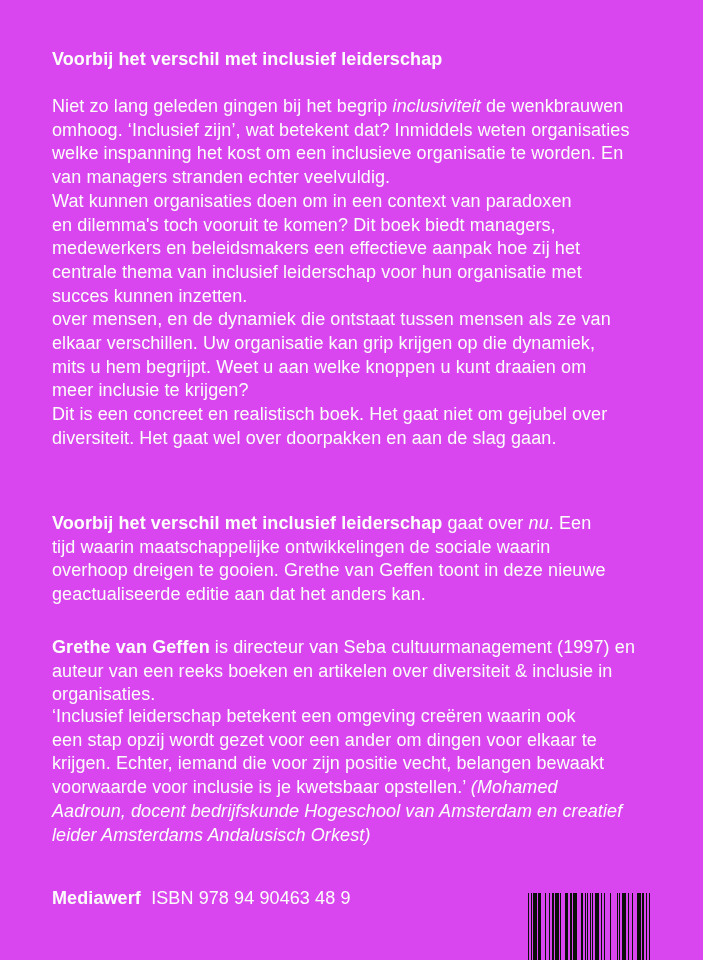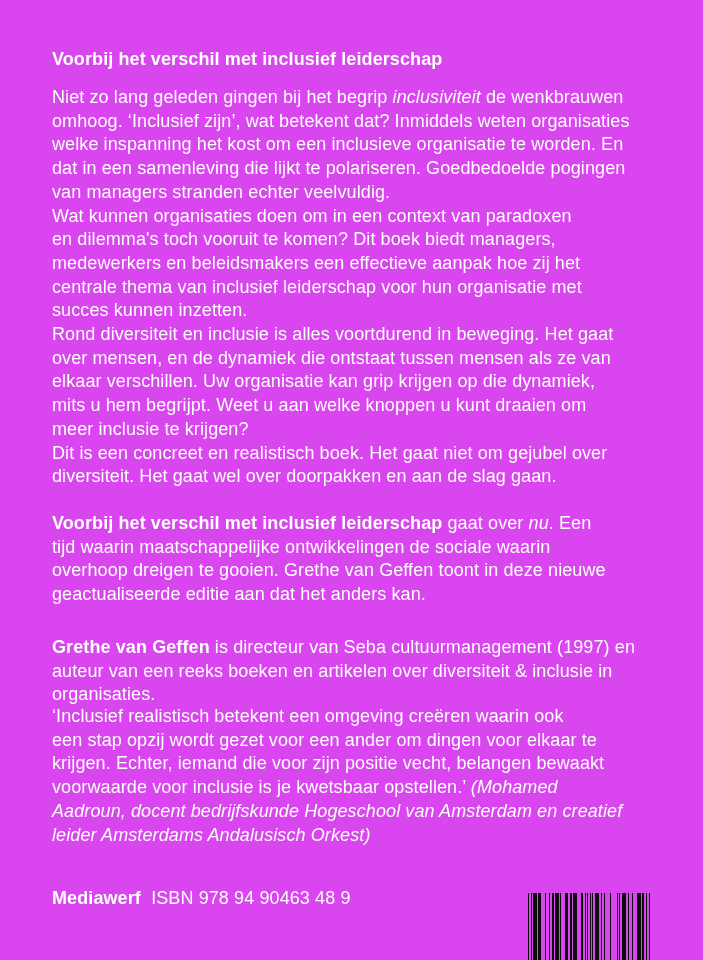--- a/index.html
+++ b/index.html
@@ -73,52 +73,50 @@
       <div class="bar" style="left: 100.17px; width: 1.28px;"></div>
       <div class="bar" style="left: 104.02px; width: 1.28px;"></div>
       <div class="bar" style="left: 109.16px; width: 3.85px;"></div>
       <div class="bar" style="left: 114.29px; width: 1.28px;"></div>
       <div class="bar" style="left: 118.15px; width: 1.28px;"></div>
       <div class="bar" style="left: 120.72px; width: 1.28px;"></div>
     </div>
 <div class="block" style="top: 48px;">
       <div class="ln"><span class="b">Voorbij het verschil met inclusief leiderschap</span></div>
     </div>
-    <div class="block" style="top: 86px;">
+    <div class="block" style="top: 95px;">
       <div class="ln"><span>Niet zo lang geleden gingen bij het begrip </span><span class="i">inclusiviteit</span><span> de wenkbrauwen</span></div>
       <div class="ln"><span>omhoog. ‘Inclusief zijn’, wat betekent dat? Inmiddels weten organisaties</span></div>
       <div class="ln"><span>welke inspanning het kost om een inclusieve organisatie te worden. En</span></div>
-      <div class="ln"><span>dat in een samenleving die lijkt te polariseren. Goedbedoelde pogingen</span></div>
       <div class="ln"><span>van managers stranden echter veelvuldig.</span></div>
       <div class="ln"><span>Wat kunnen organisaties doen om in een context van paradoxen</span></div>
       <div class="ln"><span>en dilemma's toch vooruit te komen? Dit boek biedt managers,</span></div>
       <div class="ln"><span>medewerkers en beleidsmakers een effectieve aanpak hoe zij het</span></div>
       <div class="ln"><span>centrale thema van inclusief leiderschap voor hun organisatie met</span></div>
       <div class="ln"><span>succes kunnen inzetten.</span></div>
-      <div class="ln"><span>Rond diversiteit en inclusie is alles voortdurend in beweging. Het gaat</span></div>
       <div class="ln"><span>over mensen, en de dynamiek die ontstaat tussen mensen als ze van</span></div>
       <div class="ln"><span>elkaar verschillen. Uw organisatie kan grip krijgen op die dynamiek,</span></div>
       <div class="ln"><span>mits u hem begrijpt. Weet u aan welke knoppen u kunt draaien om</span></div>
       <div class="ln"><span>meer inclusie te krijgen?</span></div>
       <div class="ln"><span>Dit is een concreet en realistisch boek. Het gaat niet om gejubel over</span></div>
       <div class="ln"><span>diversiteit. Het gaat wel over doorpakken en aan de slag gaan.</span></div>
     </div>
     <div class="block" style="top: 512px;">
       <div class="ln"><span class="b">Voorbij het verschil met inclusief leiderschap</span><span> gaat over </span><span class="i">nu</span><span>. Een</span></div>
       <div class="ln"><span>tijd waarin maatschappelijke ontwikkelingen de sociale waarin</span></div>
       <div class="ln"><span>overhoop dreigen te gooien. Grethe van Geffen toont in deze nieuwe</span></div>
       <div class="ln"><span>geactualiseerde editie aan dat het anders kan.</span></div>
     </div>
     <div class="block" style="top: 636px;">
       <div class="ln"><span class="b">Grethe van Geffen</span><span> is directeur van Seba cultuurmanagement (1997) en</span></div>
       <div class="ln"><span>auteur van een reeks boeken en artikelen over diversiteit &amp; inclusie in</span></div>
       <div class="ln"><span>organisaties.</span></div>
     </div>
     <div class="block" style="top: 705px;">
-      <div class="ln"><span>‘Inclusief realistisch betekent een omgeving creëren waarin ook</span></div>
+      <div class="ln"><span>‘Inclusief leiderschap betekent een omgeving creëren waarin ook</span></div>
       <div class="ln"><span>een stap opzij wordt gezet voor een ander om dingen voor elkaar te</span></div>
       <div class="ln"><span>krijgen. Echter, iemand die voor zijn positie vecht, belangen bewaakt</span></div>
       <div class="ln"><span>voorwaarde voor inclusie is je kwetsbaar opstellen.’ </span><span class="i">(Mohamed</span></div>
       <div class="ln"><span class="i">Aadroun, docent bedrijfskunde Hogeschool van Amsterdam en creatief</span></div>
       <div class="ln"><span class="i">leider Amsterdams Andalusisch Orkest)</span></div>
     </div>
     <div class="block" style="top: 887px;">
       <div class="ln"><span class="bw">Mediawerf</span><span>  ISBN 978 94 90463 48 9</span></div>
     </div>
   </div>

